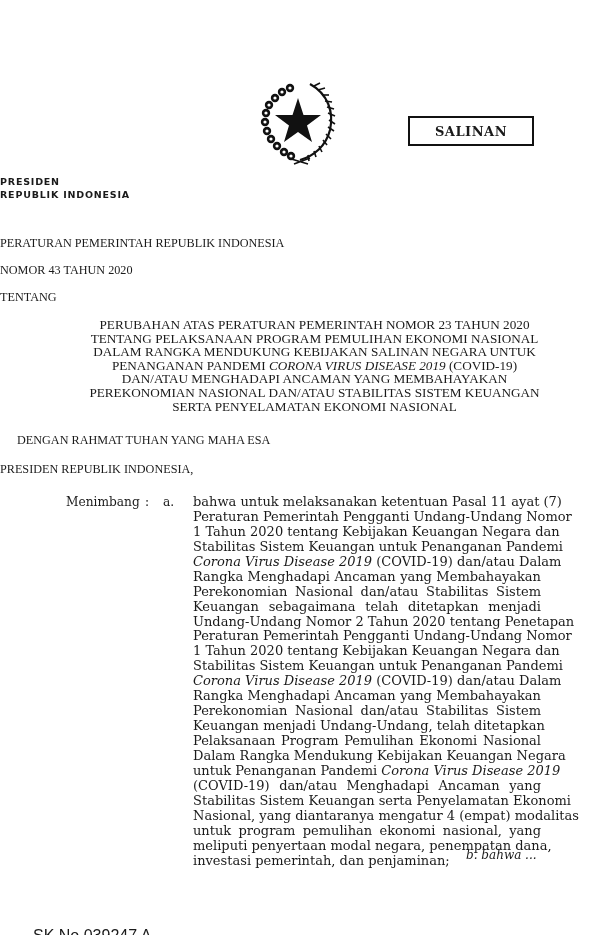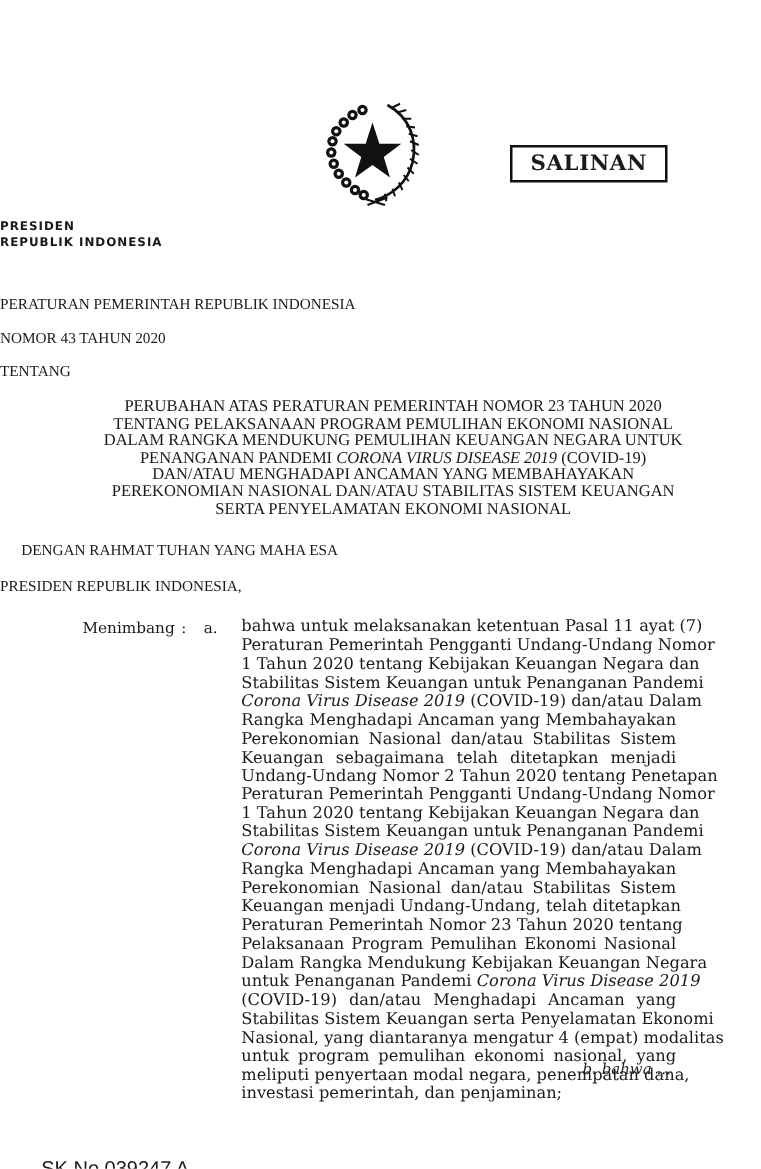--- a/index.html
+++ b/index.html
@@ -6,21 +6,21 @@
     body {
       width: 609px; height: 935px; background: #ffffff; position: relative; overflow: hidden;
       color: #1a1a1a;
       font-family: "DejaVu Serif", "Liberation Serif", serif;
     }
     .abs { position: absolute; }
     .emblem { left: 250px; top: 78px; width: 96px; height: 88px; }
     .salinan-box {
       left: 408px; top: 116px; width: 122px; height: 26px;
       border: 2px solid #111; display: flex; align-items: center; justify-content: center;
-      font-family: "DejaVu Serif", serif; font-weight: bold; font-size: 17px; letter-spacing: 0.5px;
+      font-family: "DejaVu Serif", serif; font-weight: bold; font-size: 13px; letter-spacing: 0.5px;
     }
     .presiden-head {
       left: 0; width: 493px; text-align: left;
       font-family: "DejaVu Sans", "Liberation Sans", sans-serif; font-weight: bold; font-size: 9.5px; letter-spacing: 0.8px;
     }
     .center-line {
       left: 0; width: 609px; text-align: left; font-size: 12.2px; white-space: nowrap;
       font-family: "Liberation Serif", "DejaVu Serif", serif;
     }
     .title-block { left: 40px; width: 549px; top: 318px; text-align: center; }
@@ -104,21 +104,21 @@
 <div class="abs presiden-head" style="top:176px;">PRESIDEN</div>
 <div class="abs presiden-head" style="top:189px;">REPUBLIK INDONESIA</div>
 
 <div class="abs center-line" style="top:236px;">PERATURAN PEMERINTAH REPUBLIK INDONESIA</div>
 <div class="abs center-line" style="top:263px;">NOMOR 43 TAHUN 2020</div>
 <div class="abs center-line" style="top:290px;">TENTANG</div>
 
 <div class="abs title-block">
   <div>PERUBAHAN ATAS PERATURAN PEMERINTAH NOMOR 23 TAHUN 2020</div>
   <div>TENTANG PELAKSANAAN PROGRAM PEMULIHAN EKONOMI NASIONAL</div>
-  <div>DALAM RANGKA MENDUKUNG PEMULIHAN KEUANGAN NEGARA UNTUK</div>
+  <div>DALAM RANGKA MENDUKUNG KEBIJAKAN SALINAN NEGARA UNTUK</div>
   <div><span>PENANGANAN PANDEMI </span><i>CORONA VIRUS DISEASE 2019</i><span> (COVID-19)</span></div>
   <div>DAN/ATAU MENGHADAPI ANCAMAN YANG MEMBAHAYAKAN</div>
   <div>PEREKONOMIAN NASIONAL DAN/ATAU STABILITAS SISTEM KEUANGAN</div>
   <div>SERTA PENYELAMATAN EKONOMI NASIONAL</div>
 </div>
 
 <div class="abs center-line" style="top:433px;padding-left:17px;">DENGAN RAHMAT TUHAN YANG MAHA ESA</div>
 <div class="abs center-line" style="top:462px;">PRESIDEN REPUBLIK INDONESIA,</div>
 
 <div class="abs menimbang-label">Menimbang</div>
@@ -135,21 +135,20 @@
     <span class="ln">Perekonomian Nasional dan/atau Stabilitas Sistem</span>
     <span class="ln">Keuangan sebagaimana telah ditetapkan menjadi</span>
     <span class="ln">Undang-Undang Nomor 2 Tahun 2020 tentang Penetapan</span>
     <span class="ln">Peraturan Pemerintah Pengganti Undang-Undang Nomor</span>
     <span class="ln">1 Tahun 2020 tentang Kebijakan Keuangan Negara dan</span>
     <span class="ln">Stabilitas Sistem Keuangan untuk Penanganan Pandemi</span>
     <span class="ln"><i>Corona Virus Disease 2019</i><span> (COVID-19) dan/atau Dalam</span></span>
     <span class="ln">Rangka Menghadapi Ancaman yang Membahayakan</span>
     <span class="ln">Perekonomian Nasional dan/atau Stabilitas Sistem</span>
     <span class="ln">Keuangan menjadi Undang-Undang, telah ditetapkan</span>
-    <span class="ln">Peraturan Pemerintah Nomor 23 Tahun 2020 tentang</span>
     <span class="ln">Pelaksanaan Program Pemulihan Ekonomi Nasional</span>
     <span class="ln">Dalam Rangka Mendukung Kebijakan Keuangan Negara</span>
     <span class="ln"><span>untuk Penanganan Pandemi </span><i>Corona Virus Disease 2019</i></span>
     <span class="ln">(COVID-19) dan/atau Menghadapi Ancaman yang</span>
     <span class="ln">Stabilitas Sistem Keuangan serta Penyelamatan Ekonomi</span>
     <span class="ln">Nasional, yang diantaranya mengatur 4 (empat) modalitas</span>
     <span class="ln">untuk program pemulihan ekonomi nasional, yang</span>
     <span class="ln">meliputi penyertaan modal negara, penempatan dana,</span>
     <span class="ln last">investasi pemerintah, dan penjaminan;</span>
   </div>

